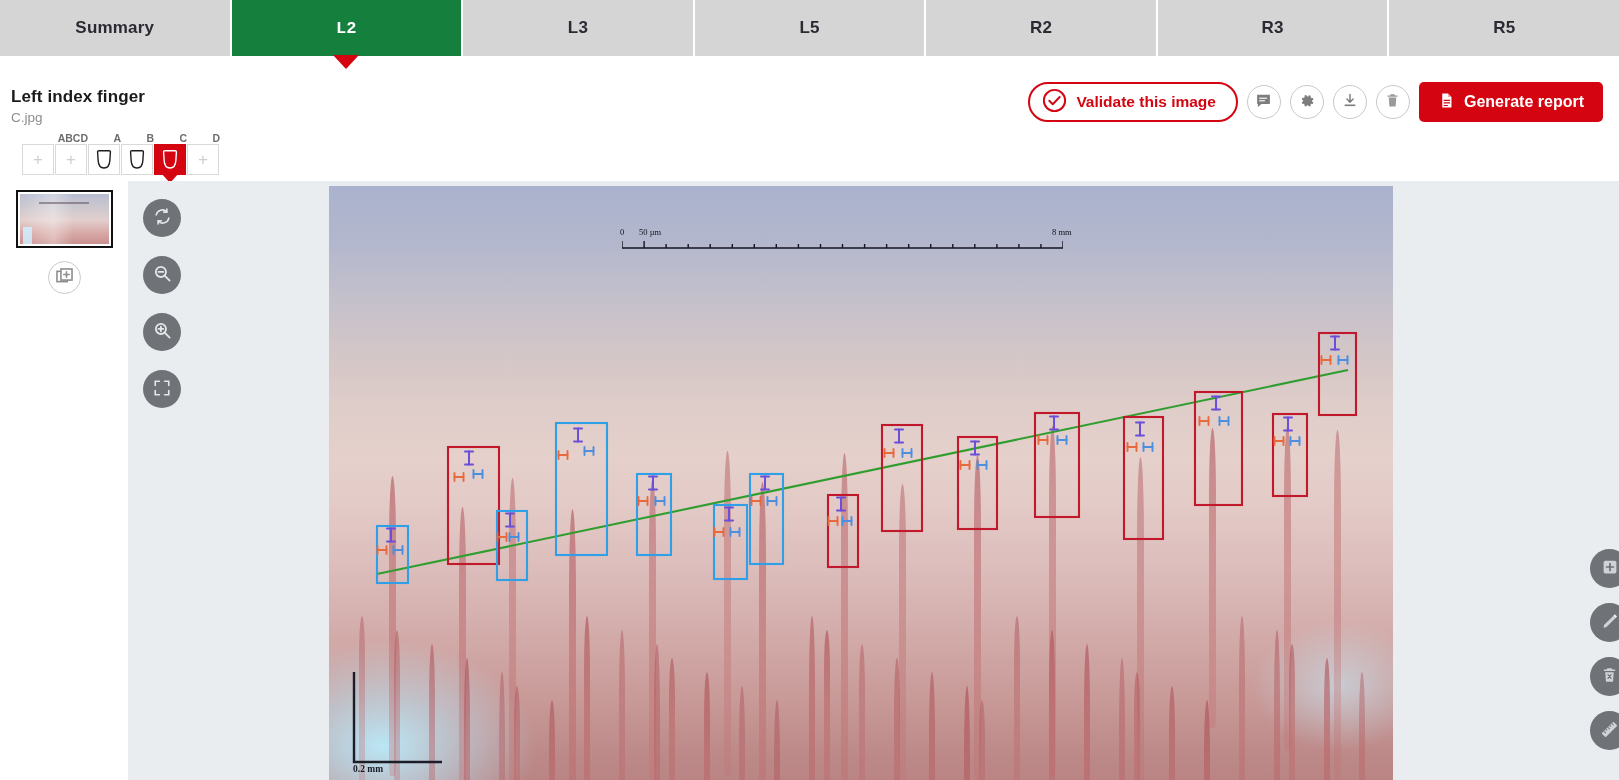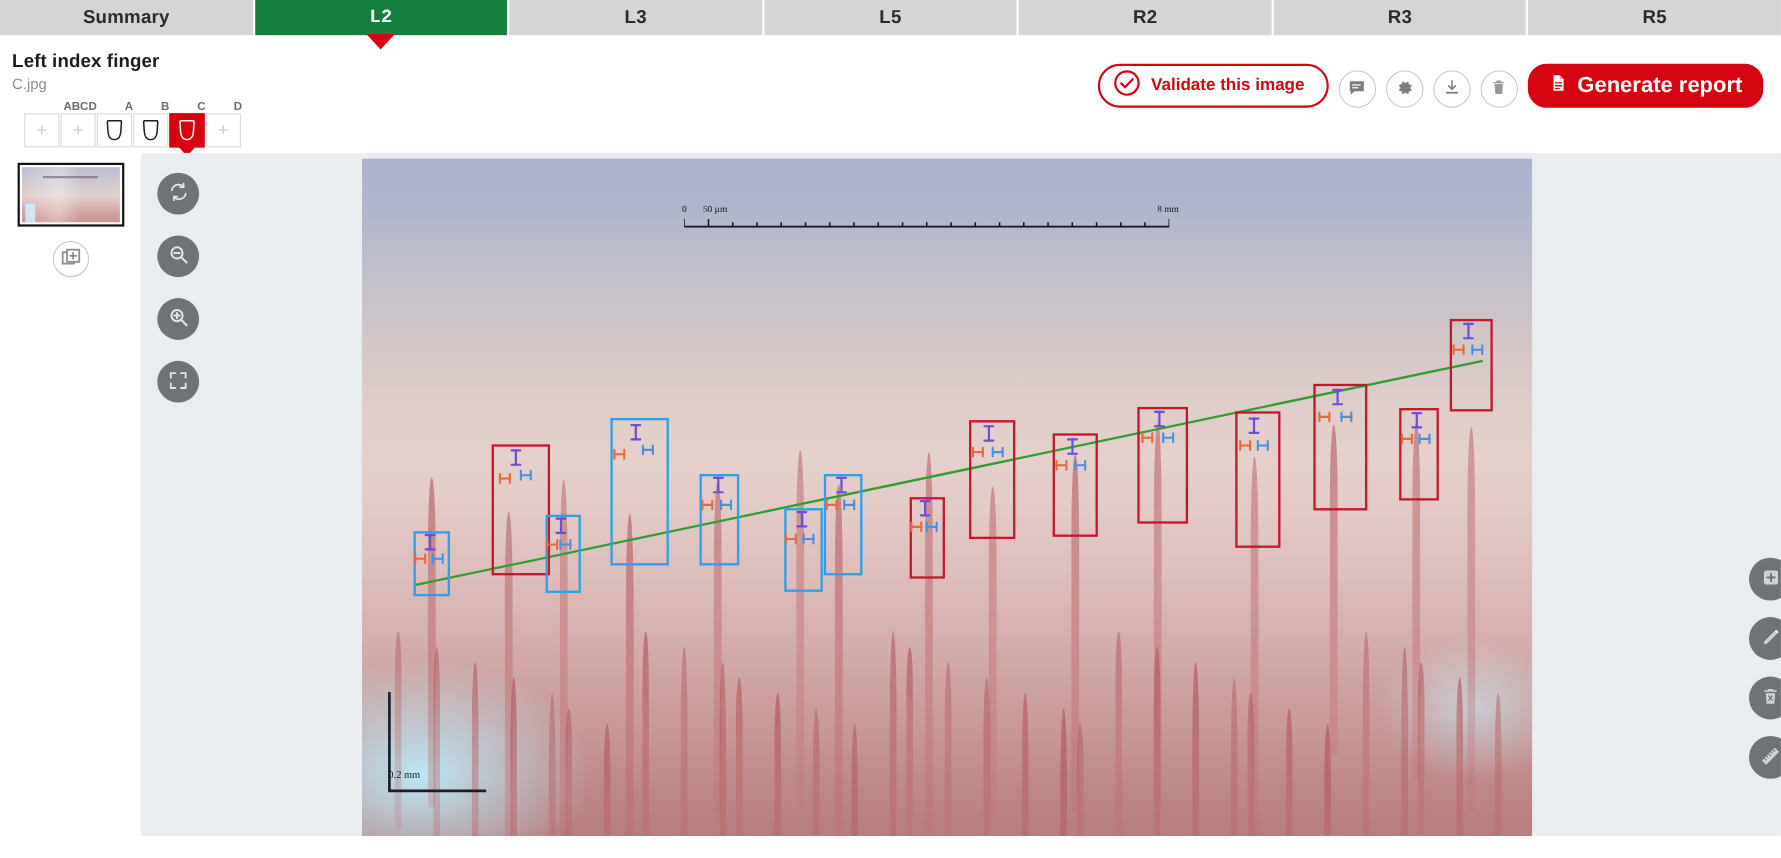--- a/index.html
+++ b/index.html
@@ -9,21 +9,21 @@
     overflow: hidden;
     background: #ffffff;
     font-family: "Liberation Sans", sans-serif;
     color: #222;
   }
 
   
   .tabbar {
     display: flex;
     width: 100%;
-    height: 32px;
+    height: 56px;
     background: #ffffff;
     position: relative;
   }
   .tab {
     flex: 1 1 0;
     margin-right: 2px;
     background: #d5d5d5;
     color: #2a2a33;
     font-size: 17px;
     font-weight: bold;
@@ -49,22 +49,22 @@
     transform: translateX(-50%);
     width: 0; height: 0;
     border-left: 13px solid transparent;
     border-right: 13px solid transparent;
     border-top: 14px solid #d40511;
   }
 
   
   .header {
     position: relative;
-    height: 107px;
-    padding: 14px 16px 0 11px;
+    height: 125px;
+    padding: 31px 16px 0 11px;
   }
   .page-title {
     font-size: 17px;
     font-weight: bold;
     color: #1a1a1a;
     margin: 0 0 3px 0;
     letter-spacing: .1px;
   }
   .file-name {
     font-size: 13.5px;
@@ -115,21 +115,21 @@
     border-top: 10px solid #d40511;
   }
   .nail-ico { width: 18px; height: 19px; display: block; }
 
   
   .header-actions {
     position: absolute;
     right: 16px;
     top: 26px;
     display: flex;
-    align-items: flex-end;
+    align-items: center;
     gap: 9px;
   }
   .btn-validate {
     display: flex;
     align-items: center;
     gap: 9px;
     height: 40px;
     padding: 0 20px 0 12px;
     border: 2px solid #d40511;
     border-radius: 20px;
@@ -150,24 +150,24 @@
     justify-content: center;
     cursor: pointer;
   }
   .btn-report {
     display: flex;
     align-items: center;
     gap: 9px;
     height: 40px;
     padding: 0 19px;
     border: none;
-    border-radius: 17px;
+    border-radius: 5px;
     background: #d40511;
     color: #fff;
-    font-size: 20px;
+    font-size: 16px;
     font-weight: bold;
     cursor: pointer;
     white-space: nowrap;
   }
 
   
   .body-area {
     position: relative;
     height: 621px;
     display: flex;
@@ -316,25 +316,26 @@
     color: #12121e;
     font-family: "Liberation Serif", serif;
     white-space: nowrap;
   }
   .scalebar-v {
     position: absolute;
     left: 18px; bottom: 28px;
   }
   .scalebar-v .lbl {
     position: absolute;
-    left: 6px; bottom: 22px;
+    left: 6px; bottom: 0;
     font-size: 9.5px;
     color: #1b1b24;
     font-family: "Liberation Serif", serif;
     white-space: nowrap;
+    font-weight: bold;
   }
 </style>
 </head>
 <body>
 
 <div class="tabbar" id="tabbar">
     <div class="tab">
       <span>Summary</span>
     </div>
     <div class="tab active">

